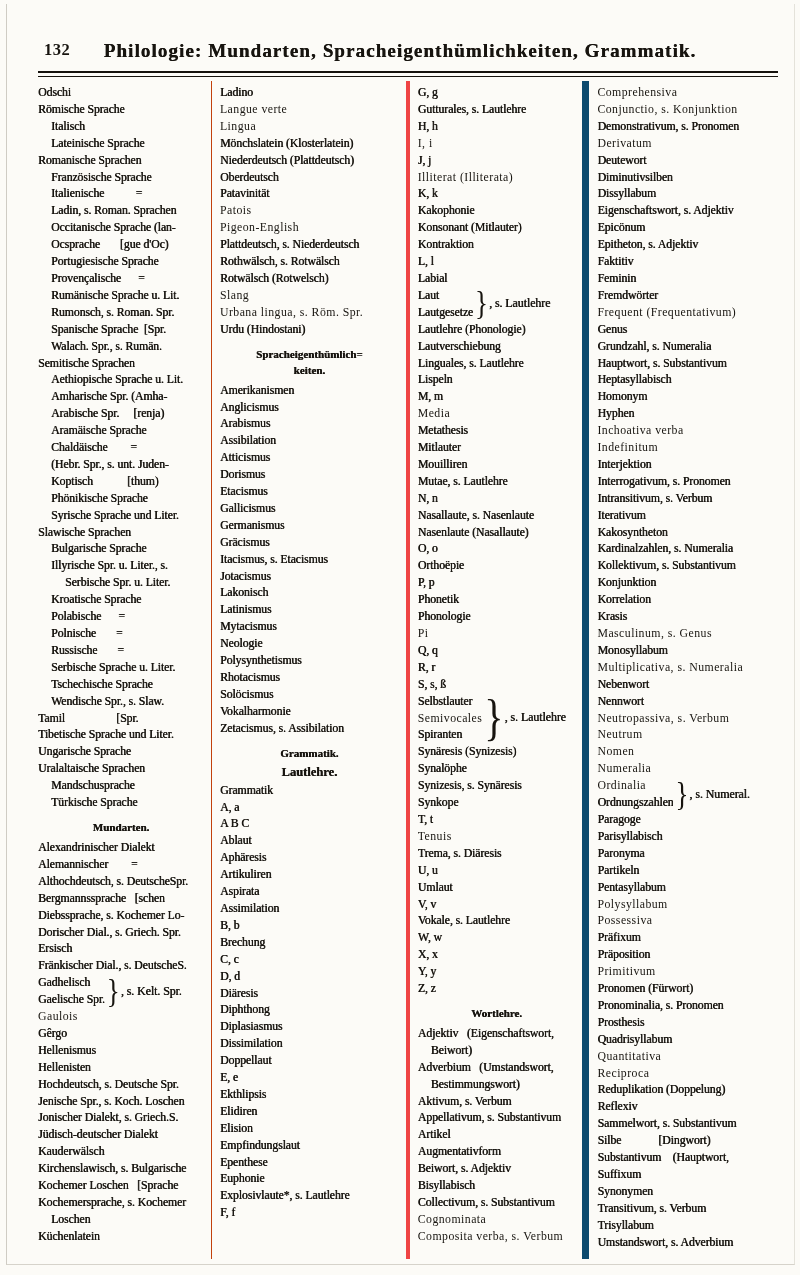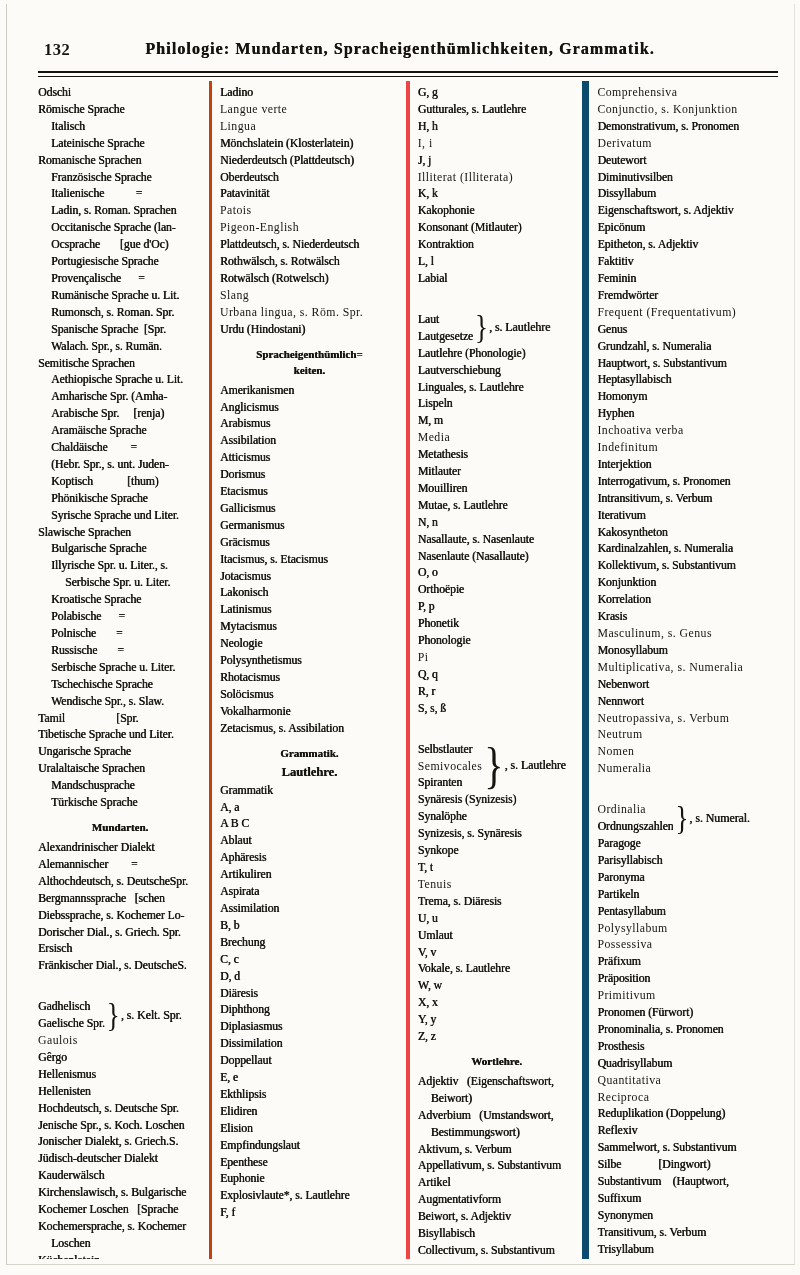--- a/index.html
+++ b/index.html
@@ -14,51 +14,51 @@
     border-left:1px solid #cfccc4;border-bottom:1px solid #d6d3cb;
     border-right:1px solid #e4e2da;pointer-events:none;
   }
   .page-head{position:absolute;top:38px;left:0;right:0;height:28px;padding-left:20px;}
   .page-number{
     position:absolute;left:44px;top:2px;
     font-size:16.5px;font-weight:bold;letter-spacing:.5px;
   }
   .page-title{
     position:absolute;left:90px;right:90px;top:2px;text-align:center;
-    font-size:16px;font-weight:bold;letter-spacing:1.1px;
+    font-size:19px;font-weight:bold;letter-spacing:1.1px;
     text-shadow:.3px 0 currentColor;white-space:nowrap;
   }
   .head-rule{
     position:absolute;top:71px;left:38px;right:22px;height:3px;
     border-top:2.5px solid #15120d;border-bottom:1px solid #15120d;
   }
   .columns{
     position:absolute;top:81px;left:30px;right:18px;bottom:16px;
     display:flex;overflow:hidden;
   }
   .col{box-sizing:border-box;padding:3px 3px 0 8px;overflow:hidden;}
-  .col-1{flex:0 0 24.2%;border-right:3px solid #c2410c;}
+  .col-1{flex:0 0 24.2%;border-right:1px solid #c2410c;}
   .col-2{flex:0 0 26.3%;border-right:4px solid #ef4444;}
   .col-3{flex:0 0 23.9%;border-right:7px solid #0c4a6e;}
   .col-4{flex:1 1 auto;}
   .entry{
     white-space:pre;overflow:hidden;
     font-size:11.8px;line-height:16.9px;letter-spacing:-.1px;
     text-shadow:.45px 0 currentColor;
   }
   .entry.lat{text-shadow:none;letter-spacing:.45px;}
   .entry.in1{padding-left:13px;}
   .entry.in2{padding-left:27px;}
   .sect{
     text-align:center;font-weight:bold;margin:8px 4px 4px 0;
     text-shadow:.35px 0 currentColor;
   }
   .sect.lg{font-size:11px;line-height:16px;}
   .sect.sm{font-size:12.5px;line-height:14px;margin:3px 4px 3px 0;}
-  .brace-group{display:flex;align-items:center;margin-top:24px;}
+  .brace-group{display:flex;align-items:center;}
   .brace-stack{display:flex;flex-direction:column;}
   .brace-glyph{
     font-weight:normal;text-shadow:none;
     display:inline-block;transform:scaleY(1.25);
     margin:0 1px 0 2px;
   }
   .brace-glyph.l2{font-size:27px;}
   .brace-glyph.l3{font-size:40px;}
   .brace-suffix{
     white-space:pre;font-size:12px;letter-spacing:-.1px;

